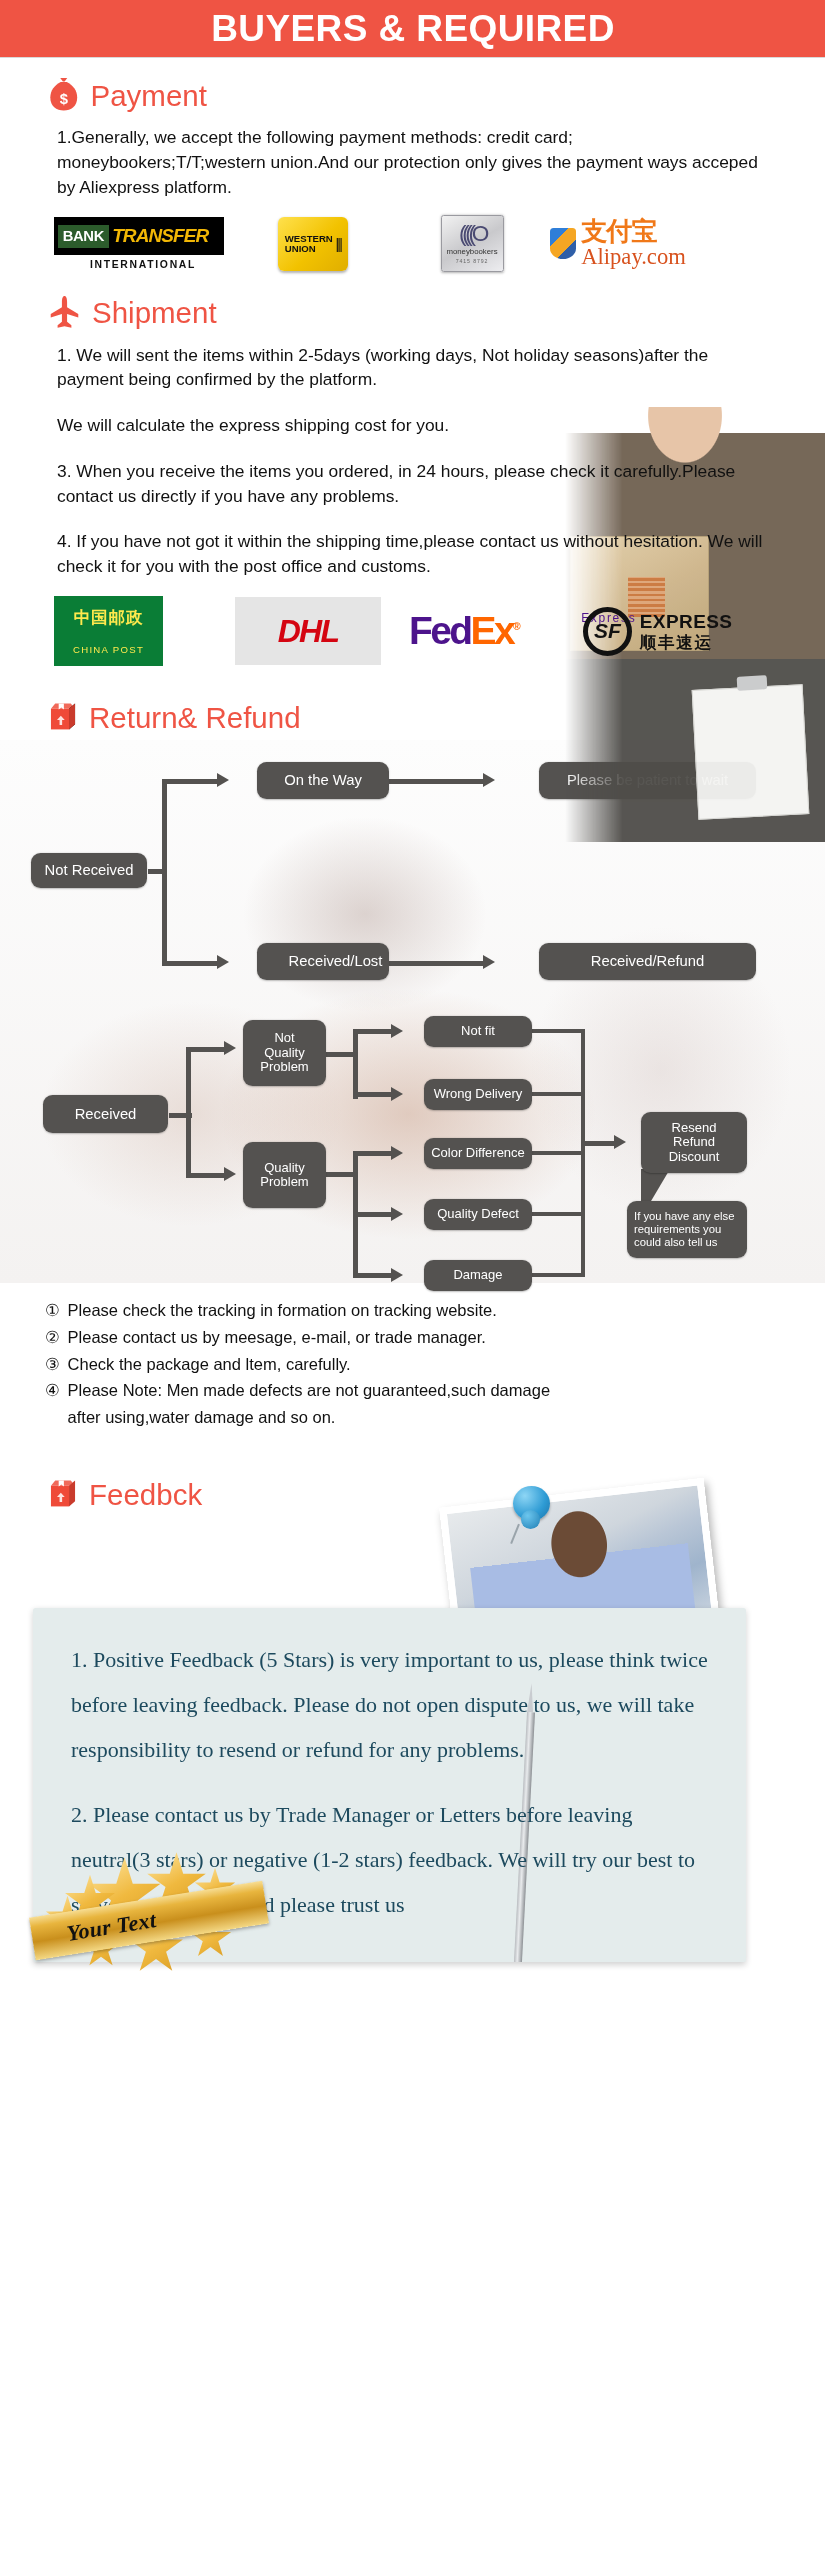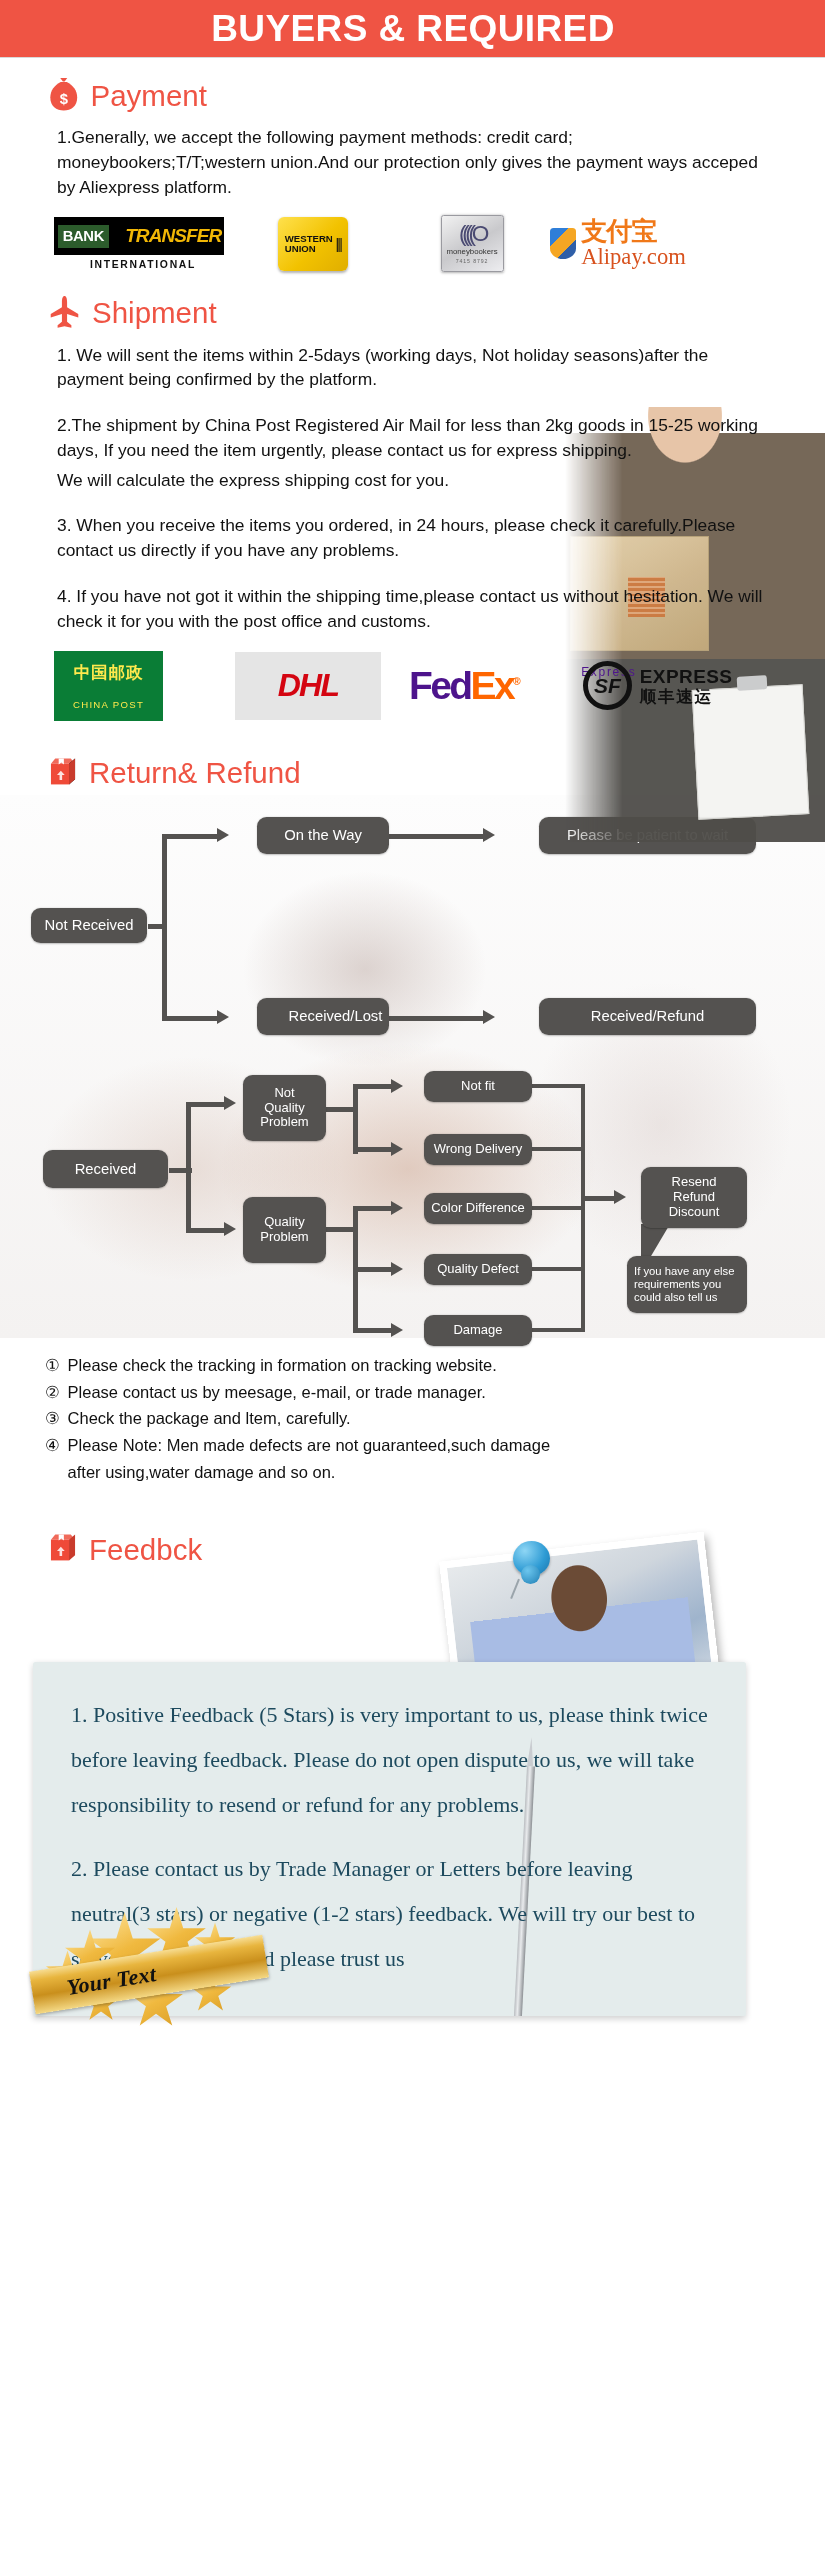--- a/index.html
+++ b/index.html
@@ -65,21 +65,21 @@
     background:#000; width:170px; height:38px; display:flex; align-items:center;
     border:0.9px solid #000;
   }
   .bank-left {
     background:#2c5c2c; color:#fff; font-weight:bold; font-size:14.8px;
     padding:3.5px 5.2px; margin-left:2.6px; letter-spacing:-0.4px;
     font-family:"Liberation Sans", sans-serif;
   }
   .bank-right {
     color:#f2b705; font-weight:bold; font-size:19px; font-style:italic;
-    letter-spacing:-0.9px; margin-left:16px;
+    letter-spacing:-0.9px; margin-left:3px;
     text-shadow:0.9px 0.9px 0 #000,-0.9px 0.9px 0 #000;
   }
   .bank-sub { text-align:center; font-size:10.4px; letter-spacing:1.7px; color:#111; margin-top:4px; font-weight:600;}
 
   
   .logo-wu { width:162px; display:flex; justify-content:center; }
   .wu-box {
     background:linear-gradient(135deg,#ffe14d,#f2c200 55%,#e0ae00);
     width:70px;height:54px;border-radius:6px;display:flex;align-items:center;justify-content:center;
     box-shadow:0 1.7px 2.6px rgba(0,0,0,.3);
@@ -355,21 +355,20 @@
         <path d="M18 1c2 0 3 3 3 7v6l13 8v4l-13-4v9l5 4v3l-8-2-8 2v-3l5-4v-9L2 26v-4l13-8V8c0-4 1-7 3-7z" fill="#ef5444"></path>
       </svg>
     </span>
     <span class="sec-title">Shipment</span>
   </div>
 
   <div style="height:12px"></div>
   <div class="body-text" style="position:relative;z-index:2;">
     <p>1. We will sent the items within 2-5days (working days, Not holiday seasons)after the payment being confirmed by the platform.</p>
     <div class="gap"></div>
-    <p>2.The shipment by China Post Registered Air Mail for less than  2kg goods in 15-25 working days, If  you need the item urgently, please contact us for express shipping.</p>
     <p>We will calculate the express shipping cost for you.</p>
     <div class="gap"></div>
     <p>3. When you receive the items you ordered, in 24 hours, please check it carefully.Please contact us directly if you have any problems.</p>
     <div class="gap"></div>
     <p>4. If you have not got it within the shipping time,please contact us without hesitation. We will check it for you with the post office and customs.</p>
   </div>
 
   <div style="
       position:absolute; right:0; top:407px; width:261px; height:435px; z-index:1;
       background:

